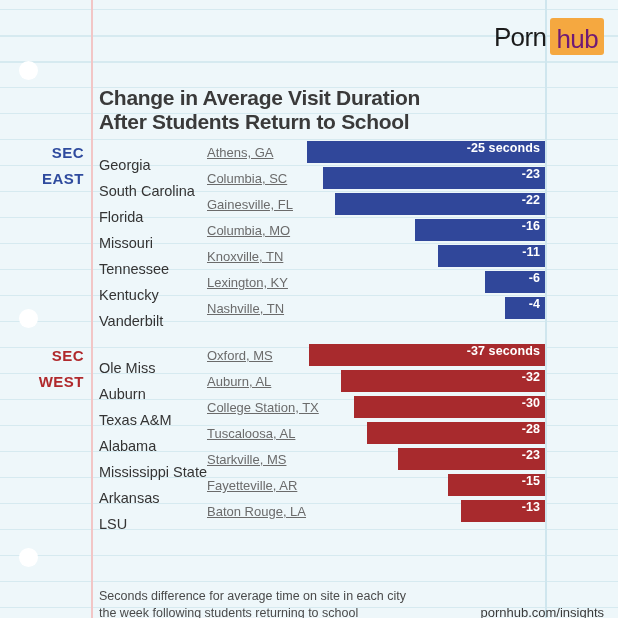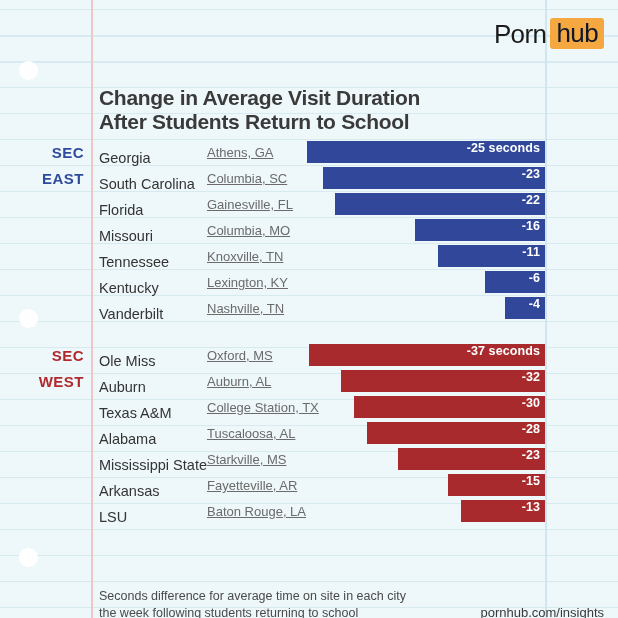--- a/index.html
+++ b/index.html
@@ -59,22 +59,22 @@
     letter-spacing: -0.6px;
     line-height: 1;
     color: #1b1b1b;
     display: flex;
     align-items: center;
     white-space: nowrap;
   }
   .logo .porn { color: #1b1b1b; padding-right: 4px; }
   .logo .hub {
     background: #f5a840;
-    color: #0f172a;
-    padding: 2px 6px 3px 6px;
+    color: #701a75;
+    padding: 8px 6px 3px 6px;
     border-radius: 3px;
   }
 
   
   .title {
     position: absolute;
     left: 99px;
     top: 62px;
     width: 440px;
     font-size: 21px;
@@ -110,21 +110,21 @@
   #sec-east .group-label { color: #2f4b9e; }
   #sec-west .group-label { color: #b0292c; }
 
   .row {
     position: relative;
     height: 26px;
   }
   .row .team {
     position: absolute;
     left: 99px;
-    top: 5px;
+    top: 12px;
     line-height: 26px;
     font-size: 14.5px;
     color: #343434;
     white-space: nowrap;
   }
   .row .city {
     position: absolute;
     left: 207px;
     top: 0;
     line-height: 26px;

